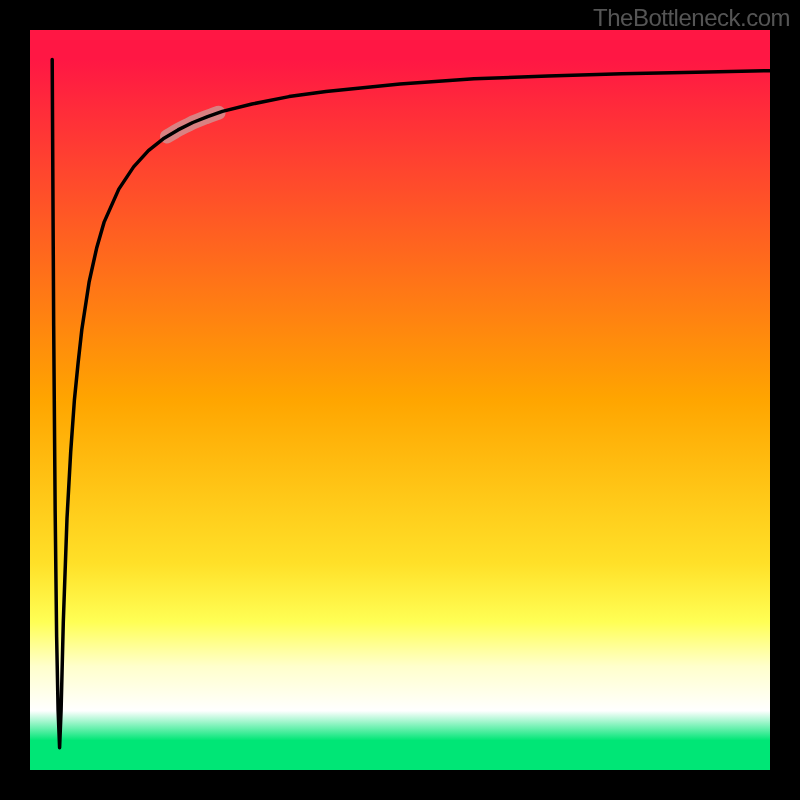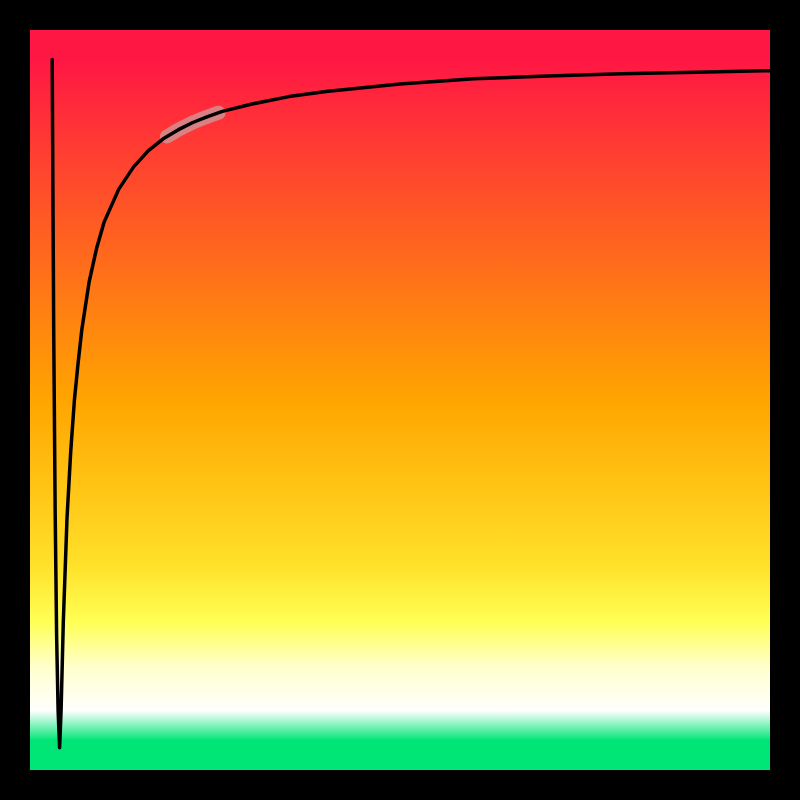--- a/index.html
+++ b/index.html
@@ -27,20 +27,21 @@
     letter-spacing: -0.5px;
   }
   svg {
     display: block;
   }
 </style>
 </head>
 <body>
 
 <div class="chart-container">
+  <div class="watermark">TheBottleneck.com</div>
   <svg id="chart-svg" width="800" height="800">
     <defs>
       <linearGradient id="bg-grad" x1="0" y1="0" x2="0" y2="1">
           <stop offset="0%" stop-color="#ff1744"></stop>
           <stop offset="4%" stop-color="#ff1744"></stop>
           <stop offset="50%" stop-color="#ffa500"></stop>
           <stop offset="72%" stop-color="#ffe028"></stop>
           <stop offset="80%" stop-color="#ffff55"></stop>
           <stop offset="86%" stop-color="#ffffcc"></stop>
           <stop offset="92%" stop-color="#ffffff"></stop>

